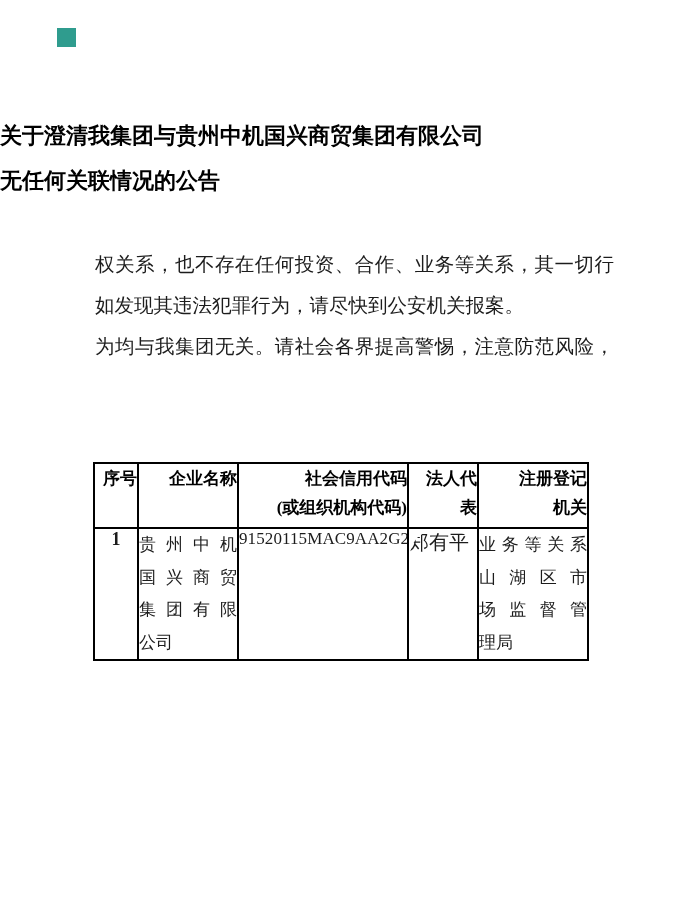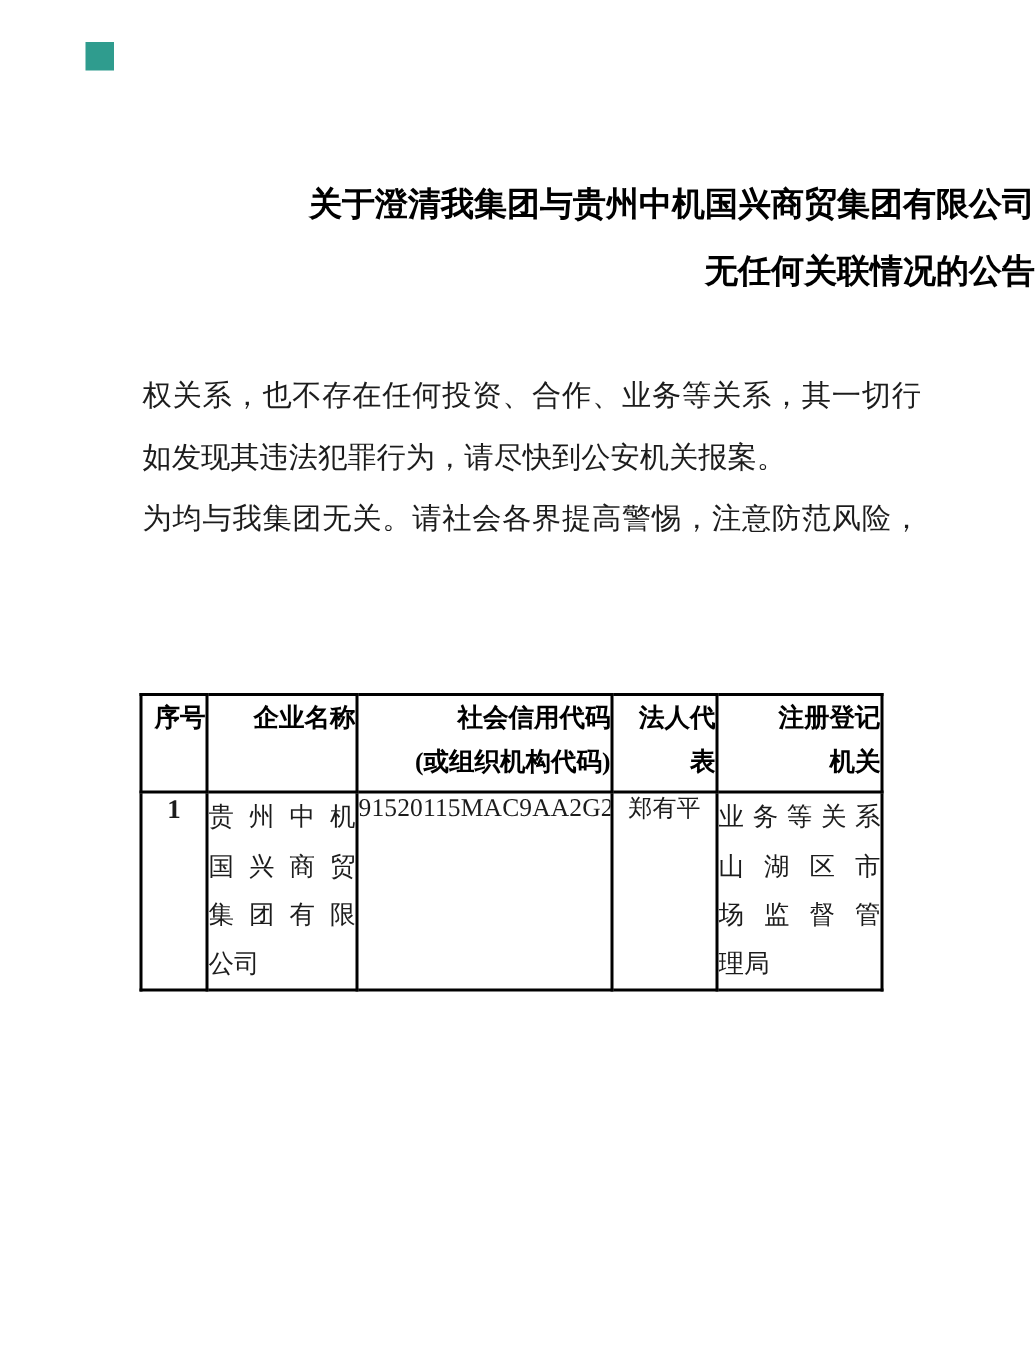--- a/index.html
+++ b/index.html
@@ -15,21 +15,21 @@
   .marker {
     position: absolute;
     left: 57px; top: 28px;
     width: 19px; height: 19px;
   }
 
   .title {
     position: absolute;
     left: 0; top: 113px;
     width: 690px;
-    text-align: right;
+    text-align: left;
     font-weight: bold;
     font-size: 22px;
     line-height: 45px;
     color: #000;
   }
 
   .para {
     position: absolute;
     left: 95px; top: 244px;
     width: 519px;
@@ -75,23 +75,24 @@
   td.registry { padding: 2px 22px 0 10px; font-size: 17px; line-height: 32.5px; }
   .cl { text-align: justify; text-justify: inter-ideograph; }
   .cl.j { text-align-last: justify; }
   td.code {
     padding: 36px 0 0 6px;
     font-size: 17px;
     letter-spacing: 0.1px;
     white-space: nowrap;
   }
   td.rep {
-    text-align: center;
+    text-align: left;
     padding-top: 24px;
-    font-size: 16px;
+    font-size: 20px;
+    border-radius: 28px;
   }
 </style>
 </head>
 <body>
 
 <div class="marker" style="background: rgb(47, 156, 142);"></div>
 
 <div class="title">
   <div>关于澄清我集团与贵州中机国兴商贸集团有限公司</div>
   <div>无任何关联情况的公告</div>

